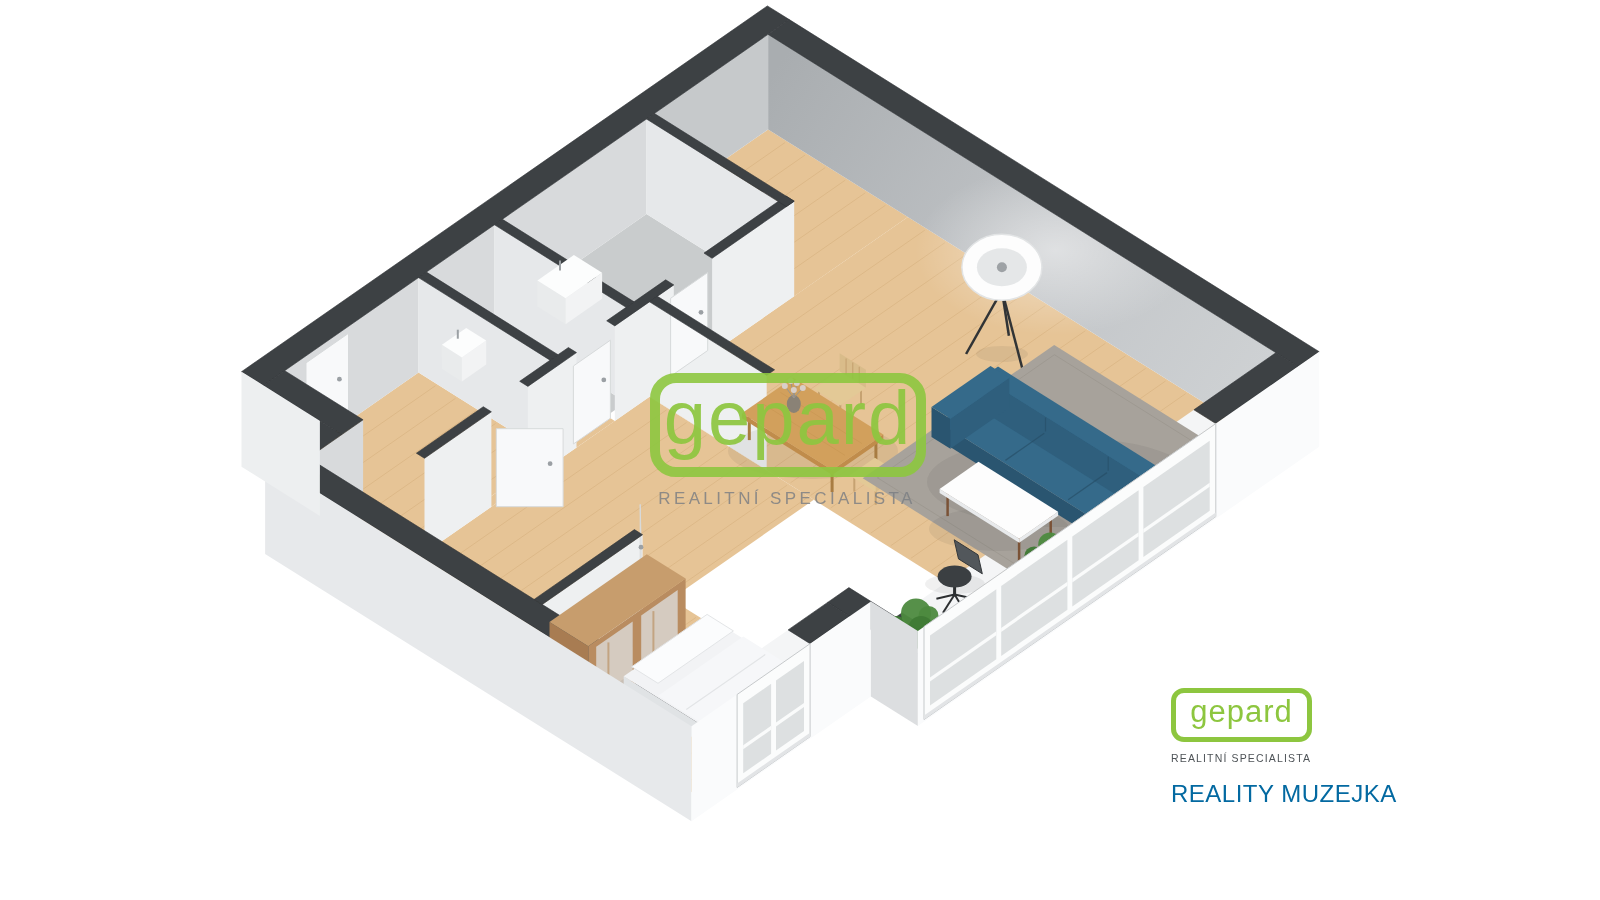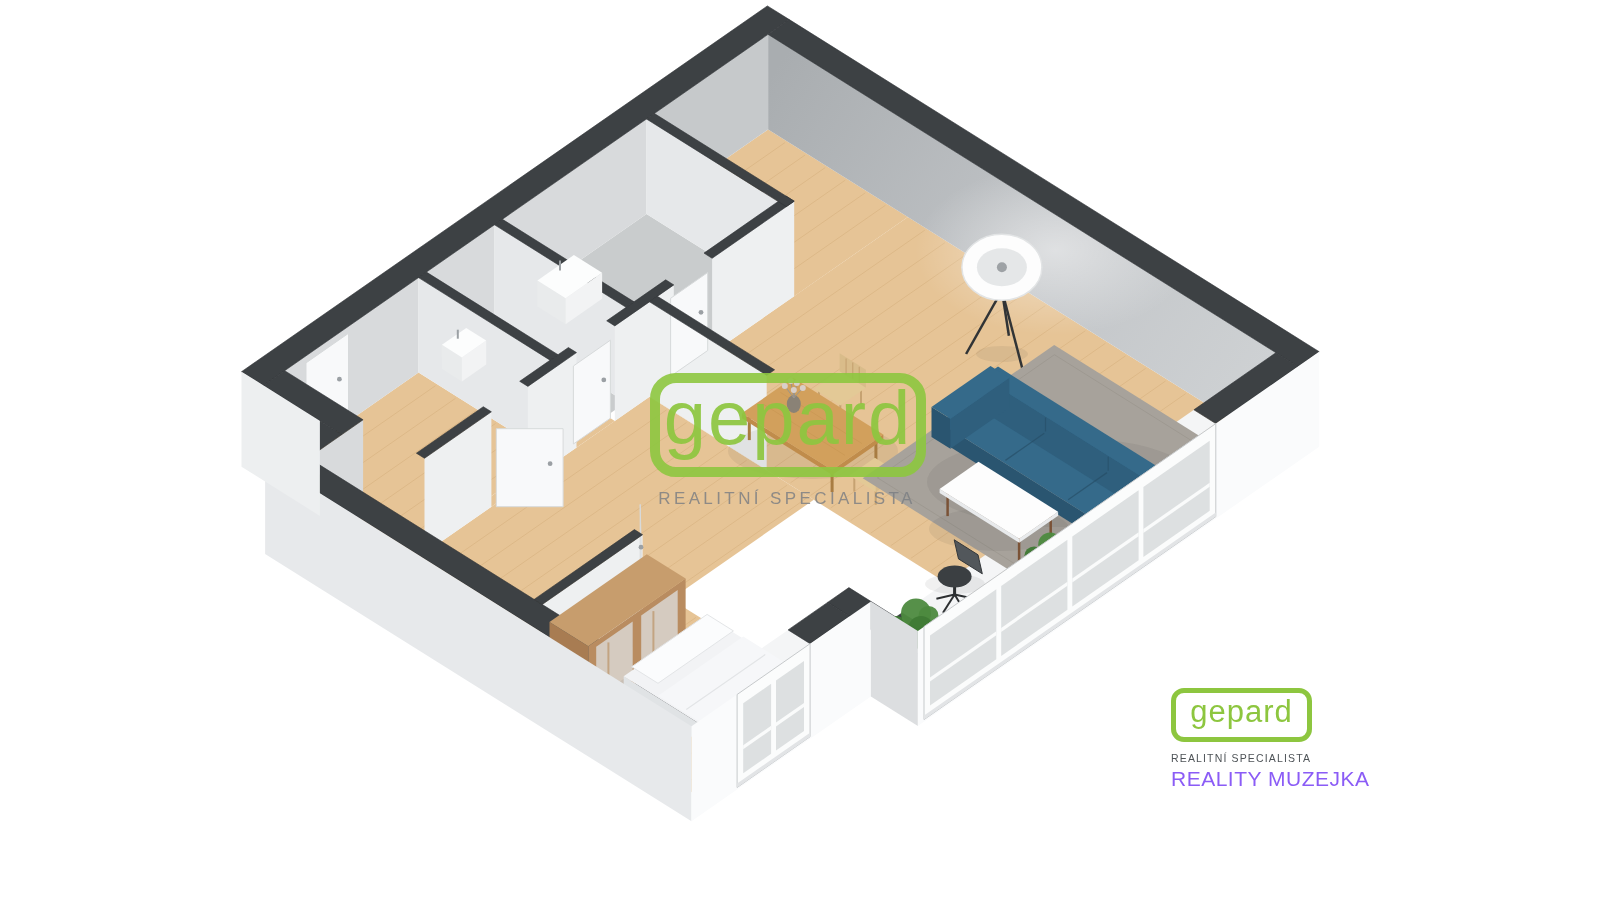--- a/index.html
+++ b/index.html
@@ -13,21 +13,21 @@
   .wm-brand{font-size:76px;line-height:76px;color:rgba(141,198,63,.93);letter-spacing:2px;
             padding-bottom:14px;}
   .wm-tag{position:absolute;left:787px;top:489px;transform:translateX(-50%);
           font-size:17px;letter-spacing:3.4px;color:rgba(122,126,130,.82);white-space:nowrap;}
   
   .lg{position:absolute;left:1171px;top:688px;width:200px;}
   .lg-rect{width:141px;height:54px;box-sizing:border-box;border:5px solid #8dc63f;border-radius:13px;
            display:flex;align-items:center;justify-content:center;}
   .lg-brand{font-size:31px;line-height:31px;color:#8dc63f;letter-spacing:1px;padding-bottom:7px;}
   .lg-tag{margin-top:10px;font-size:10.5px;letter-spacing:1.15px;color:#4e5357;white-space:nowrap;}
-  .lg-agency{margin-top:3px;font-size:21px;letter-spacing:.5px;color:#8b5cf6;white-space:nowrap;}
+  .lg-agency{margin-top:16px;font-size:24px;letter-spacing:.5px;color:#0369a1;white-space:nowrap;}
 </style>
 </head>
 <body>
 
 <div id="stage">
   <svg id="scene" width="1600" height="900" viewBox="0 0 1600 900">
     <defs>
       <radialGradient id="glow">
         <stop offset="0" stop-color="#ffffff" stop-opacity="0.8"></stop>
         <stop offset="1" stop-color="#ffffff" stop-opacity="0"></stop>

